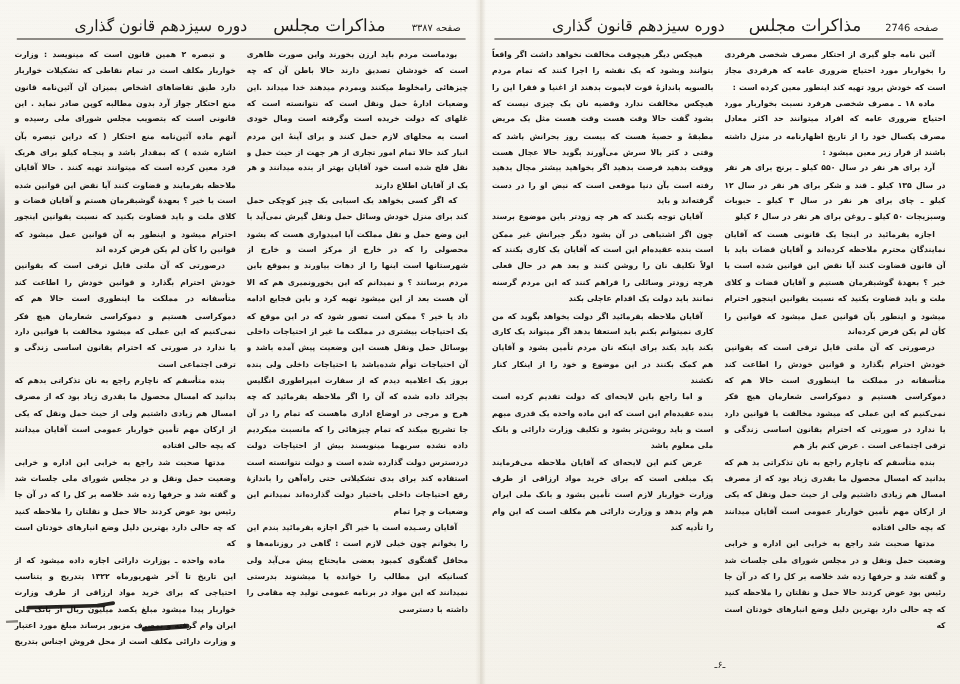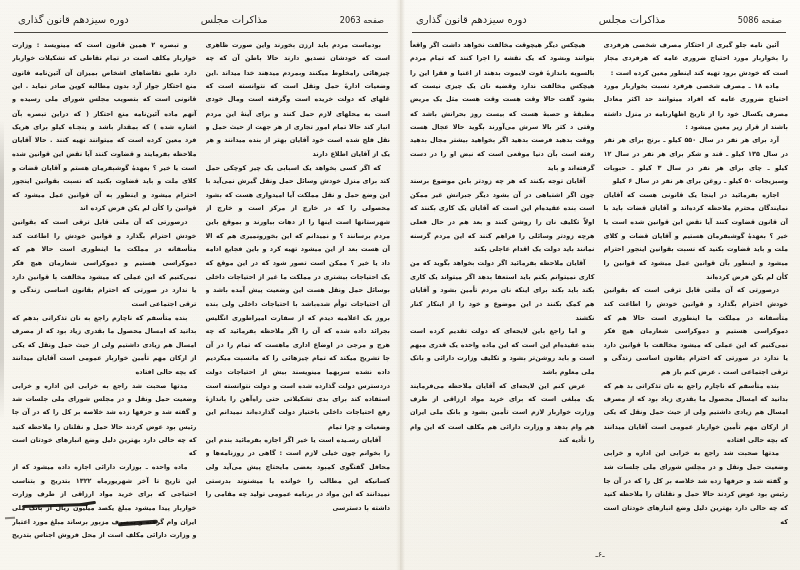--- a/index.html
+++ b/index.html
@@ -62,22 +62,22 @@
     display: flex;
     flex-direction: row;
     align-items: baseline;
     justify-content: space-between;
     height: 17px;
     padding: 0 6px 0 6px;
     font-size: 8.4px;
     color: #1d1b18;
     letter-spacing: 0.1px;
   }
-  .hdr-issue { font-size: 10px; }
-  .hdr-title { font-size: 10px; }
+  .hdr-issue { font-size: 13px; margin-left: 44px; }
+  .hdr-title { font-size: 14px; }
   .hdr-page  { font-size: 8.2px; }
   .rule {
     height: 0;
     border-top: 1.1px solid #2a2722;
     margin: 1px 2px 6px 2px;
     opacity: 0.85;
   }
   .columns {
     display: flex;
     flex-direction: row;
@@ -181,21 +181,21 @@
   }
 </style>
 </head>
 <body>
 
 <div class="scan">
   <div class="paper-tint"></div>
 
   <div class="page" id="page-right">
     <div class="page-header">
-      <span class="hdr-page">صفحه 5086</span>
+      <span class="hdr-page">صفحه 2746</span>
       <span class="hdr-title">مذاکرات مجلس</span>
       <span class="hdr-issue">دوره سیزدهم قانون گذاری</span>
     </div>
     <div class="rule"></div>
     <div class="columns">
       <div class="col">
         <div class="col-inner">
           <p class="para indent">آئین نامه جلو گیری از احتکار مصرف شخصی هرفردی را بخواربار مورد احتیاج ضروری عامه که هرفردی مجاز است که خودش برود تهیه کند اینطور معین کرده است :</p>
           <p class="para indent">ماده ۱۸ ـ مصرف شخصی هرفرد نسبت بخواربار مورد احتیاج ضروری عامه که افراد میتوانند حد اکثر معادل مصرف یکسال خود را از تاریخ اظهارنامه در منزل داشته باشند از قرار زیر معین میشود :</p>
           <p class="para indent">آرد برای هر نفر در سال ۵۵۰ کیلو ـ برنج برای هر نفر در سال ۱۳۵ کیلو ـ قند و شکر برای هر نفر در سال ۱۲ کیلو ـ چای برای هر نفر در سال ۳ کیلو ـ حبوبات وسبزیجات ۵۰ کیلو ـ روغن برای هر نفر در سال ۶ کیلو</p>
@@ -215,21 +215,21 @@
         </div>
       </div>
     </div>
     <div class="folio">ـ۶ـ</div>
   </div>
 
   <div class="gutter"></div>
 
   <div class="page" id="page-left">
     <div class="page-header">
-      <span class="hdr-page">صفحه 2063</span>
+      <span class="hdr-page">صفحه ۳۳۸۷</span>
       <span class="hdr-title">مذاکرات مجلس</span>
       <span class="hdr-issue">دوره سیزدهم قانون گذاری</span>
     </div>
     <div class="rule"></div>
     <div class="columns">
       <div class="col">
         <div class="col-inner">
           <p class="para indent">بودماست مردم باید ارزن بخورند واین صورت ظاهری است که خودشان تصدیق دارند حالا باطن آن که چه چیزهائی رامخلوط میکنند وبمردم میدهند خدا میداند .این وضعیات ادارهٔ حمل ونقل است که نتوانسته است که غلهای که دولت خریده است وگرفته است ومال خودی است به محلهای لازم حمل کنند و برای آینهٔ این مردم انبار کند حالا تمام امور تجاری از هر جهت از حیث حمل و نقل فلج شده است خود آقایان بهتر از بنده میدانند و هر یک از آقایان اطلاع دارند</p>
           <p class="para indent">که اگر کسی بخواهد یک اسبابی یک چیز کوچکی حمل کند برای منزل خودش وسائل حمل ونقل گیرش نمی‌آید با این وضع حمل و نقل مملکت آیا امیدواری هست که بشود محصولی را که در خارج از مرکز است و خارج از شهرستانها است اینها را از دهات بیاورند و بموقع باین مردم برسانند ؟ و نمیدانم که این بخورونمیری هم که الا آن هست بعد از این میشود تهیه کرد و باین فجایع ادامه داد یا خیر ؟ ممکن است تصور شود که در این موقع که یک احتیاجات بیشتری در مملکت ما غیر از احتیاجات داخلی بوسائل حمل ونقل هست این وضعیت پیش آمده باشد و آن احتیاجات توأم شده‌باشد با احتیاجات داخلی ولی بنده بروز یک اعلامیه دیدم که از سفارت امپراطوری انگلیس بجرائد داده شده که آن را اگر ملاحظه بفرمائید که چه هرج و مرجی در اوضاع اداری ماهست که تمام را در آن جا تشریح میکند که تمام چیزهائی را که مانسبت میکردیم داده نشده سربهما مینویسند بیش از احتیاجات دولت دردسترس دولت گذارده شده است و دولت نتوانسته است استفاده کند برای بدی تشکیلاتی حتی راه‌آهن را باندازهٔ رفع احتیاجات داخلی باختیار دولت گذارده‌اند نمیدانم این وضعیات و چرا تمام</p>
           <p class="para indent">آقایان رسـیده است یا خیر اگر اجازه بفرمائید بندم این را بخوانم چون خیلی لازم است : گاهی در روزنامه‌ها و محافل گفتگوی کمبود بعضی مایحتاج پیش می‌آید ولی کسانیکه این مطالب را خوانده یا میشنوند بدرستی نمیدانند که این مواد در برنامه عمومی تولید چه مقامی را داشته با دسترسی</p>

